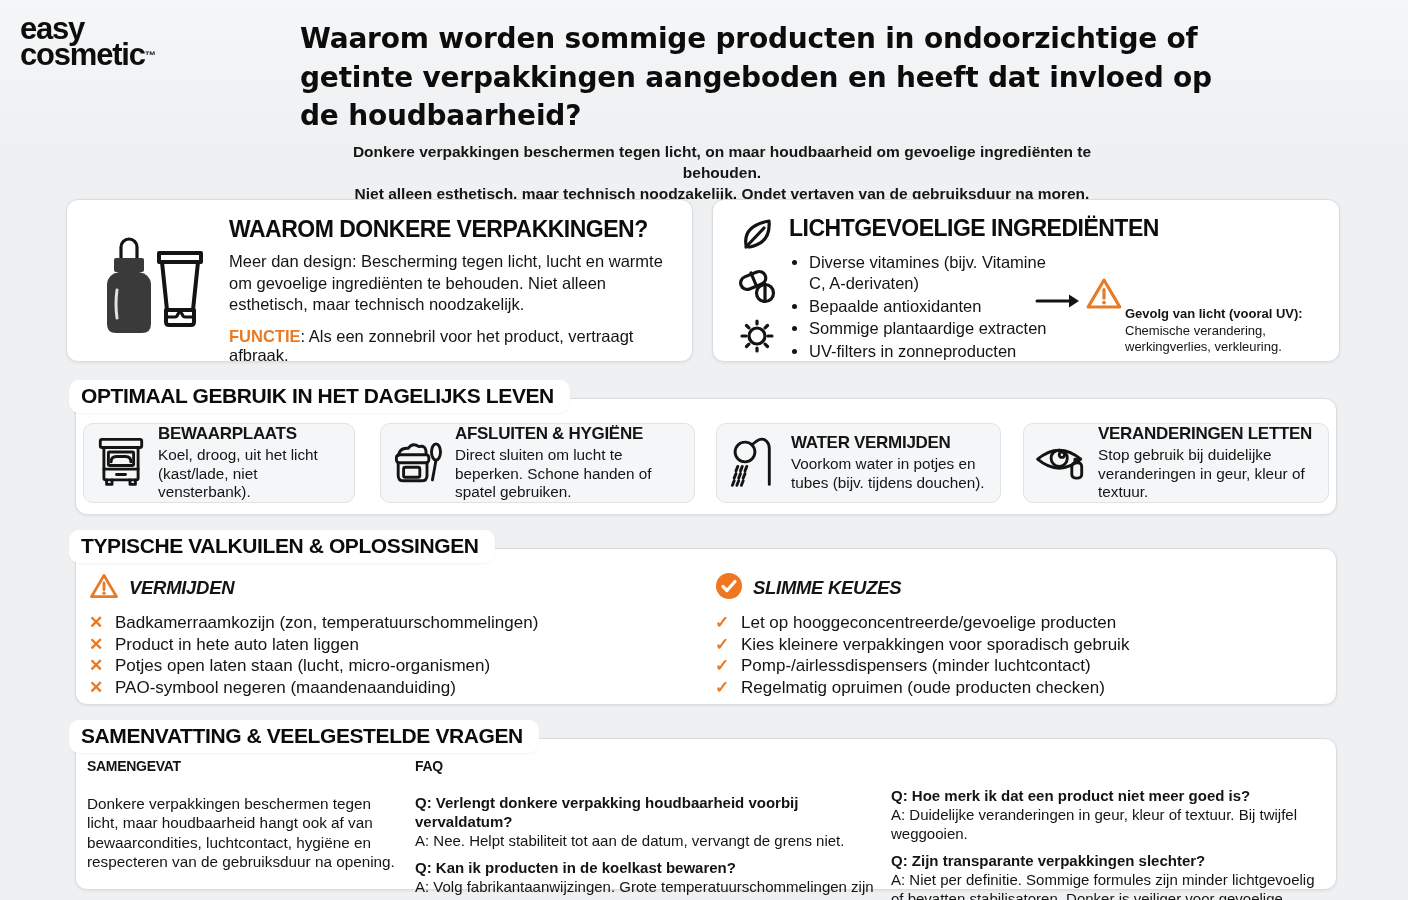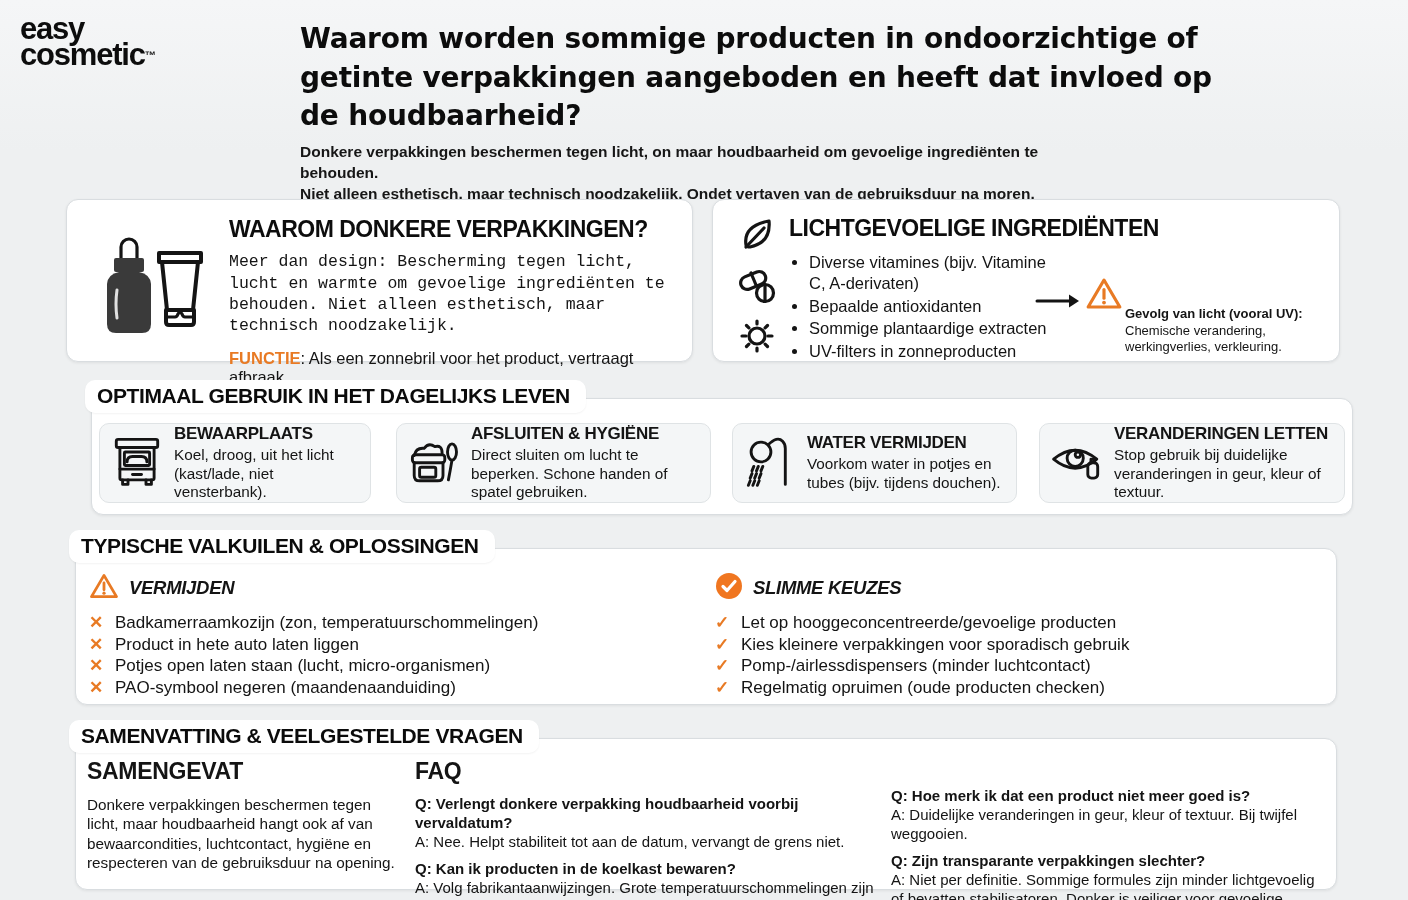--- a/index.html
+++ b/index.html
@@ -14,52 +14,52 @@
   .abs { position:absolute; }
 
   
   .logo { left:20px; top:16px; font-weight:bold; font-size:31px; line-height:.84; letter-spacing:-1.2px; color:#0d0d0d; }
   .logo .tm { font-size:11px; letter-spacing:0; vertical-align:6px; }
   .main-title {
     left:300px; top:20px; width:940px;
     font-family:"DejaVu Sans", sans-serif;
     font-weight:bold; font-size:28px; line-height:1.38; letter-spacing:-0.2px; color:#0c0c0c;
   }
-  .subtitle { left:300px; top:142px; width:812px; font-weight:bold; font-size:15.5px; line-height:1.35; color:#161616; }
+  .subtitle { left:316px; top:142px; width:812px; text-align:center; font-weight:bold; font-size:15.5px; line-height:1.35; color:#161616; }
 
   
   .card { background:#ffffff; border:1px solid #d9dde0; border-radius:12px; box-shadow:0 1px 3px rgba(0,0,0,.07); }
 
   
   .card-why { left:66px; top:199px; width:627px; height:163px;padding-left:19px; }
   .card-ing { left:712px; top:199px; width:628px; height:163px; }
   .card h2 { font-size:23px; letter-spacing:-0.5px; line-height:1.05; color:#0d0d0d; }
   .body-txt { font-size:16.5px; line-height:1.3; }
   .functie b { color:#e87a24; }
 
   .why-icon { left:20px; top:20px; }
   .why-text { left:162px; top:17px; width:460px; }
-  .why-text .body-txt { margin-top:10px;font-family:Liberation Mono, monospace; }
+  .why-text .body-txt { margin-top:10px; }
   .why-text .functie { margin-top:12px; font-size:16.5px; }
 
   .ing-iconcol { left:22px; top:14px; width:44px; display:flex; flex-direction:column; gap:7px; align-items:center; }
   .ing-title { left:76px; top:16px; }
   .ing-bullets { left:96px; top:52px; width:250px; font-size:16.5px; line-height:1.26; }
   .ing-bullets li { margin-bottom:2px; }
   .ing-arrow { left:322px; top:92px; }
   .ing-tri { left:372px; top:76px; }
   .ing-cons { left:412px; top:70px; width:205px; font-size:13px; line-height:1.28;margin-top:36px; }
   .ing-cons b { display:block; }
 
   
   .section { position:absolute; }
   .section-card { position:absolute; left:0; top:0; width:100%; background:#fff; border:1px solid #d9dde0; border-radius:12px; box-shadow:0 1px 3px rgba(0,0,0,.07); }
   .legend { position:absolute; top:-18px; left:-6px; background:#fff; border-radius:10px; padding:4px 16px 5px 12px; font-weight:bold; font-size:21px; letter-spacing:-0.4px; color:#0b0b0b; z-index:2; box-shadow:0 1px 2px rgba(0,0,0,.05); }
 
-  .sec-usage { left:91px; top:398px; width:1262px; height:102px; }
+  .sec-usage { left:75px; top:398px; width:1262px; height:102px; }
   .sec-usage .section-card { height:117px; }
   .mini { position:absolute; top:25px; height:80px; background:#f4f6f7; border:1px solid #dfe3e5; border-radius:10px; display:flex; align-items:center; padding:6px 10px; gap:10px; z-index:1; }
   .mini .mtxt h3 { font-size:17px; letter-spacing:-0.3px; margin-bottom:2px; }
   .mini .mtxt p { font-size:15.3px; line-height:1.22; }
   .mini1 { left:8px;   width:272px; }
   .mini2 { left:305px; width:315px; }
   .mini3 { left:641px; width:285px; }
   .mini4 { left:948px; width:306px; }
 
   .sec-pit { left:75px; top:548px; width:1262px; height:157px; }
@@ -68,21 +68,21 @@
   .pit-col.left { left:14px; width:580px; }
   .pit-col.right { left:640px; width:600px; }
   .pit-head { display:flex; align-items:center; gap:10px; margin-bottom:8px;font-style:italic; }
   .pit-head h3 { font-size:18.5px; letter-spacing:-0.3px; }
   .pit-item { display:flex; align-items:baseline; gap:10px; font-size:17px; line-height:21.5px; }
   .mark { color:#e87a24; font-weight:bold; font-size:17px; width:16px; flex:0 0 16px; }
 
   .sec-sum { left:75px; top:738px; width:1262px; height:152px; }
   .sec-sum .section-card { height:152px; }
   .sum-col { position:absolute; top:20px; z-index:1; }
-  .sum-col h3 { font-size:23px; letter-spacing:-0.3px; margin-bottom:10px; }
+  .sum-col h3 { font-size:14px; letter-spacing:-0.3px; margin-bottom:20px; }
   .sum-col .stext { font-size:15.3px; line-height:1.27; }
   .col-a { left:12px; width:316px; }
   .col-b { left:340px; width:460px; }
   .col-c { left:816px; top:49px; width:438px; }
   .qa { margin-bottom:9px; font-size:15px; line-height:1.25; }
   .qa .q { font-weight:bold; }
 
   svg .st { fill:none; stroke:#141414; stroke-width:3.2; stroke-linecap:round; stroke-linejoin:round; }
   svg .stw { fill:none; stroke:#141414; stroke-width:4; stroke-linecap:round; stroke-linejoin:round; }
 </style>

